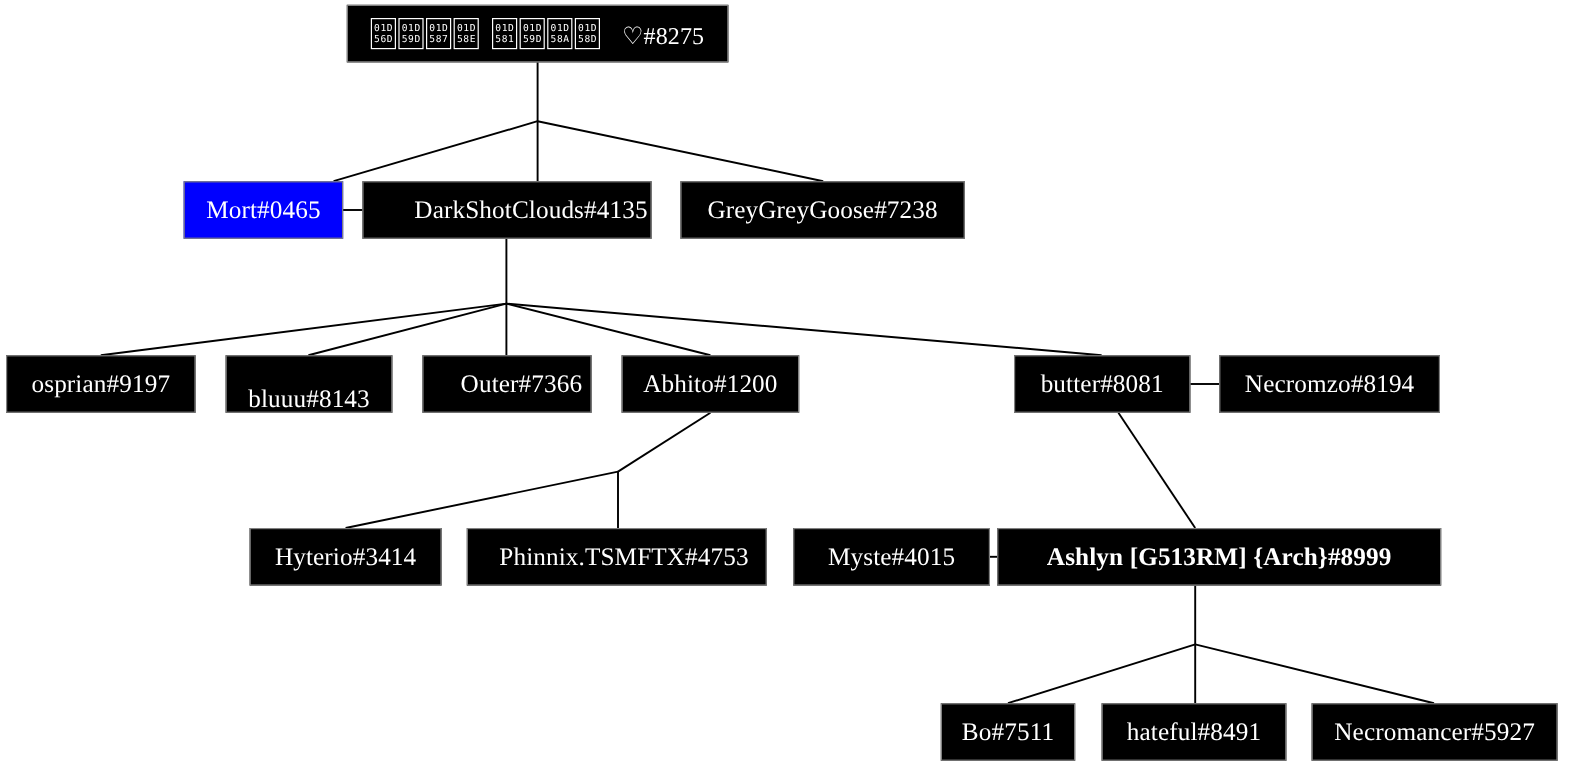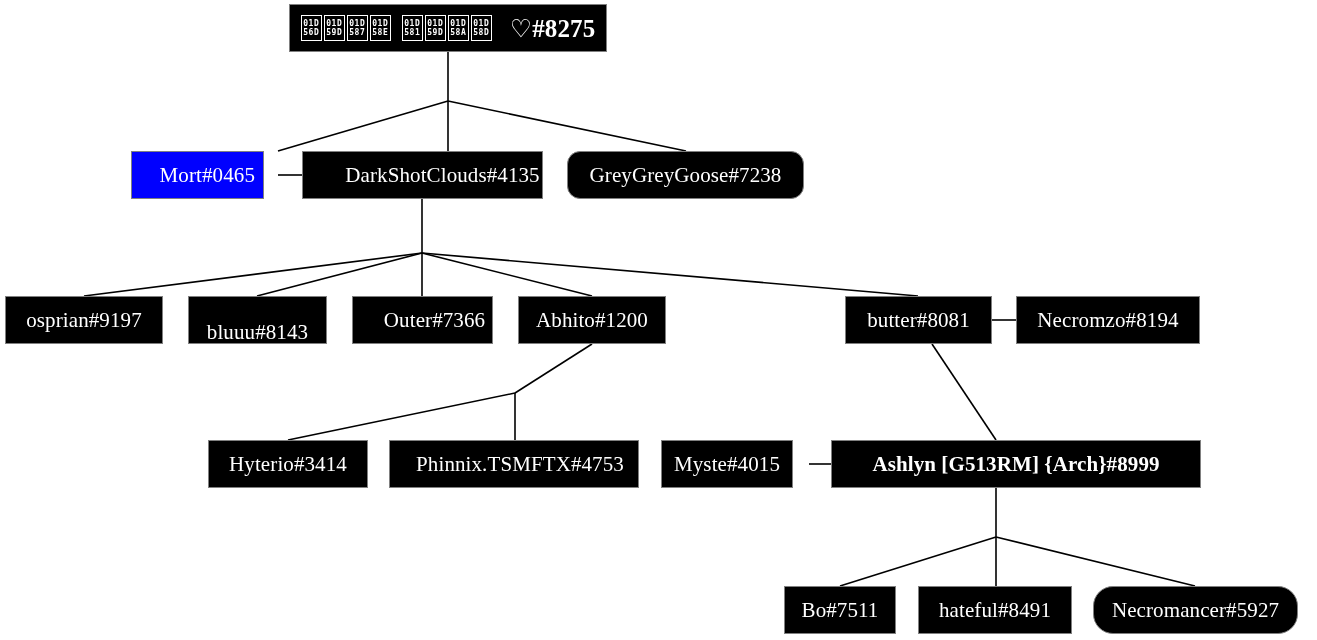--- a/index.html
+++ b/index.html
@@ -49,42 +49,41 @@
   }
   .node-label {
     display: inline-block;
   }
   
   .tofu-label {
     display: inline-flex;
     align-items: flex-end;
     gap: 1px;
     font-family: "DejaVu Sans Mono", monospace;
-    font-weight: bold;
   }
   .tofu {
     display: inline-flex;
     flex-direction: column;
     justify-content: center;
     align-items: center;
     width: 19px;
     height: 24px;
     border: 1px solid #ffffff;
     font-size: 8px;
     line-height: 9px;
     letter-spacing: 0.5px;
     color: #ffffff;
     font-family: "DejaVu Sans Mono", monospace;
     margin-right: 1px;
   }
   .tofu span { display: block; }
   .tofu-gap { display: inline-block; width: 8px; }
   .tofu-suffix {
     font-family: "Liberation Serif", "DejaVu Serif", serif;
-    font-size: 25px;
+    font-size: 20px;
     margin-left: 16px;
   }
 </style>
 </head>
 <body>
 
 <div id="canvas">
   <svg id="edge-layer" viewBox="0 0 1317 640" width="1317" height="640">
       <polyline points="448,52 448,101" fill="none" stroke="#000000" stroke-width="1.6"></polyline>
       <polyline points="448,101 278,151" fill="none" stroke="#000000" stroke-width="1.6"></polyline>
@@ -140,27 +139,27 @@
             <span>01D</span>
             <span>58A</span>
           </span>
           <span class="tofu">
             <span>01D</span>
             <span>58D</span>
           </span>
           <span class="tofu-suffix">♡#8275</span>
         </span>
       </div>
-      <div class="node highlight" style="left: 131px; top: 151px; width: 133px; height: 48px; justify-content: flex-end;">
+      <div class="node highlight" style="left: 153px; top: 151px; width: 133px; height: 48px;">
         <span class="node-label">Mort#0465</span>
       </div>
       <div class="node" style="left: 302px; top: 151px; width: 241px; height: 48px; padding-left: 48px;">
         <span class="node-label">DarkShotClouds#4135</span>
       </div>
-      <div class="node" style="left: 567px; top: 151px; width: 237px; height: 48px; border-radius: 13px;">
+      <div class="node" style="left: 567px; top: 151px; width: 237px; height: 48px;">
         <span class="node-label">GreyGreyGoose#7238</span>
       </div>
       <div class="node" style="left: 5px; top: 296px; width: 158px; height: 48px;">
         <span class="node-label">osprian#9197</span>
       </div>
       <div class="node" style="left: 188px; top: 296px; width: 139px; height: 48px; align-items: flex-end;">
         <span class="node-label">bluuu#8143</span>
       </div>
       <div class="node" style="left: 352px; top: 296px; width: 141px; height: 48px; padding-left: 32px;">
         <span class="node-label">Outer#7366</span>
@@ -173,29 +172,29 @@
       </div>
       <div class="node" style="left: 1016px; top: 296px; width: 184px; height: 48px;">
         <span class="node-label">Necromzo#8194</span>
       </div>
       <div class="node" style="left: 208px; top: 440px; width: 160px; height: 48px;">
         <span class="node-label">Hyterio#3414</span>
       </div>
       <div class="node" style="left: 389px; top: 440px; width: 250px; height: 48px; padding-left: 20px;">
         <span class="node-label">Phinnix.TSMFTX#4753</span>
       </div>
-      <div class="node" style="left: 661px; top: 440px; width: 132px; height: 48px;">
+      <div class="node" style="left: 661px; top: 440px; width: 164px; height: 48px;">
         <span class="node-label">Myste#4015</span>
       </div>
       <div class="node" style="left: 831px; top: 440px; width: 370px; height: 48px; font-weight: bold;">
         <span class="node-label">Ashlyn [G513RM] {Arch}#8999</span>
       </div>
       <div class="node" style="left: 784px; top: 586px; width: 112px; height: 48px;">
         <span class="node-label">Bo#7511</span>
       </div>
       <div class="node" style="left: 918px; top: 586px; width: 154px; height: 48px;">
         <span class="node-label">hateful#8491</span>
       </div>
-      <div class="node" style="left: 1093px; top: 586px; width: 205px; height: 48px; border-radius: 20px;">
+      <div class="node" style="left: 1093px; top: 586px; width: 205px; height: 48px;">
         <span class="node-label">Necromancer#5927</span>
       </div>
     </div>
 </div>
 
 </body></html>

